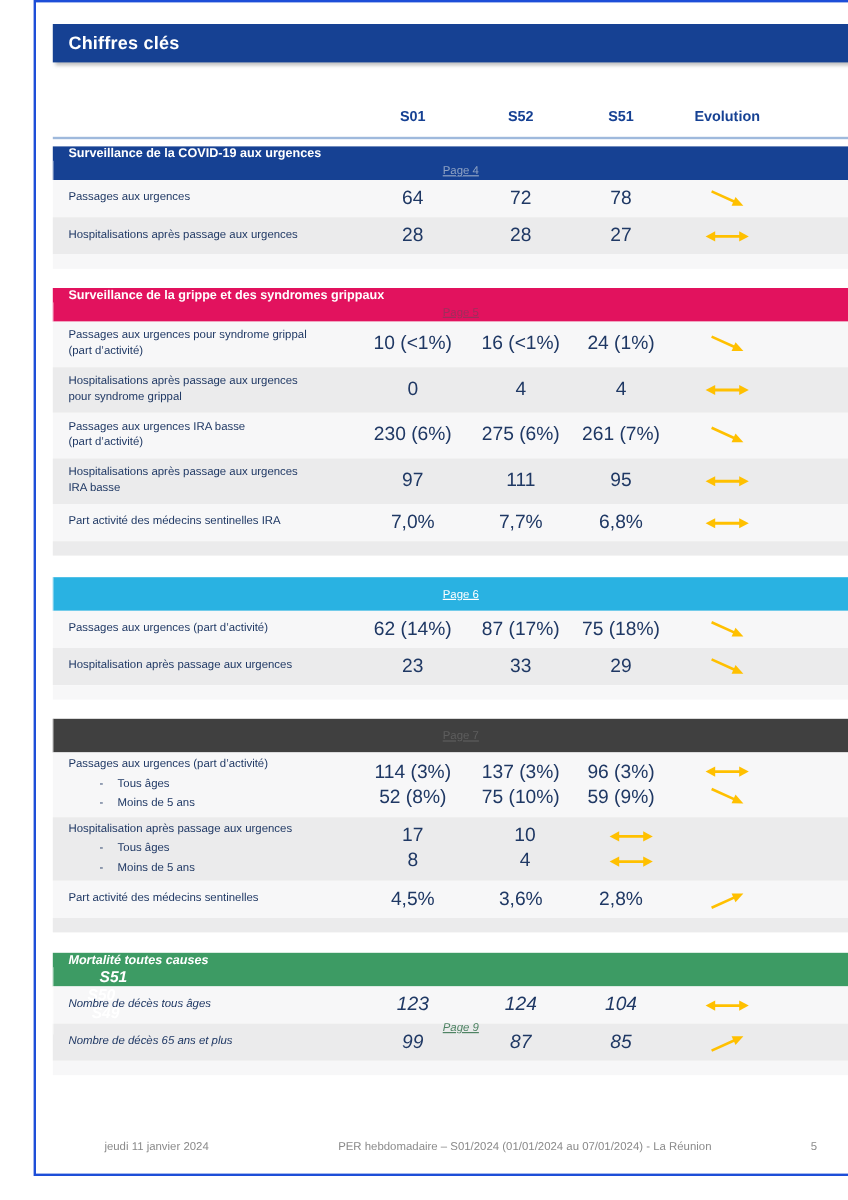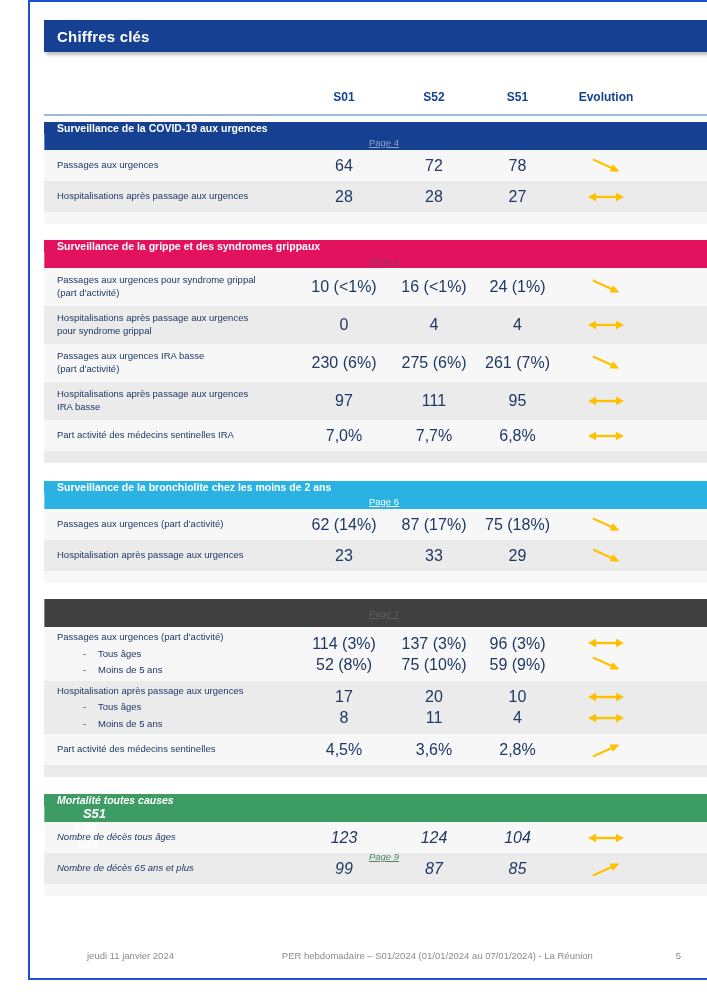--- a/index.html
+++ b/index.html
@@ -233,21 +233,20 @@
               <polygon points="4,10 12,5.8 12,14.2" fill="#FFC000"></polygon>
               <polygon points="40,10 32,5.8 32,14.2" fill="#FFC000"></polygon>
             </svg>
           </div>
           <div class="c5"></div>
         </div>
         <div class="trail dark"></div>
       </div>
       <div class="section tbl" style="margin-top: 18px;">
         <div class="sec-header" style="background:#29B2E2">
-          <div class="sec-title" style="width:430px">Surveillance de la bronchiolite chez les moins de 2 ans</div>
           <div class="hcell c3 wk"></div>
           <div class="hcell c4"></div>
           <div class="hcell c5">
             <a class="page-link" style="color:#FFFFFF">Page 6</a>
           </div>
         </div>
         <div class="body-row h1 light">
           <div class="c-label">
             <div class="lbl-main">Passages aux urgences (part d’activité)</div>
           </div>
@@ -344,24 +343,20 @@
               <span>Tous âges</span>
             </div>
             <div class="bullet">
               <span class="dash">-</span>
               <span>Moins de 5 ans</span>
             </div>
           </div>
           <div class="val c1">
             <div class="vline">17</div>
             <div class="vline">8</div>
-          </div>
-          <div class="val c2">
-            <div class="vline">20</div>
-            <div class="vline">11</div>
           </div>
           <div class="val c3">
             <div class="vline">10</div>
             <div class="vline">4</div>
           </div>
           <div class="trend c4">
             <svg width="44" height="20" viewBox="0 0 44 20">
               <line x1="10" y1="10" x2="34" y2="10" stroke="#FFC000" stroke-width="2.4"></line>
               <polygon points="4,10 12,5.8 12,14.2" fill="#FFC000"></polygon>
               <polygon points="40,10 32,5.8 32,14.2" fill="#FFC000"></polygon>

